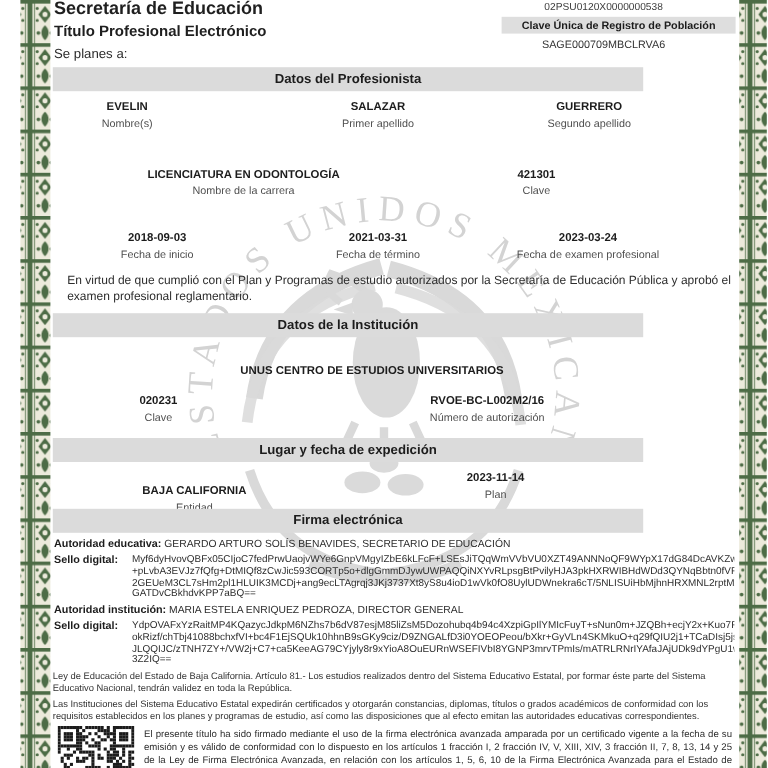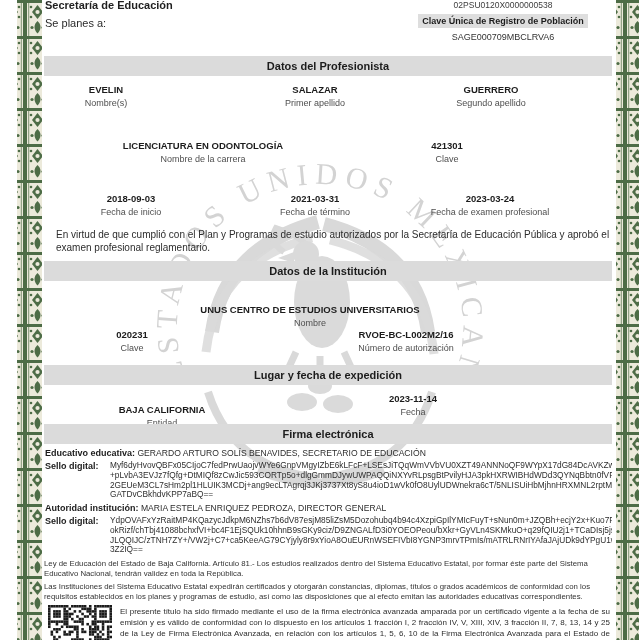--- a/index.html
+++ b/index.html
@@ -5,32 +5,32 @@
   html,body{margin:0;padding:0;}
   body{
     width:640px;height:640px;position:relative;overflow:hidden;
     background:#ffffff;
     font-family:"Liberation Sans", sans-serif;
     color:#1f1f1f;
   }
   #bg-art{position:absolute;left:0;top:0;z-index:0;}
   .doc{position:absolute;left:44px;top:0;width:568px;height:640px;z-index:1;}
   .bar{
-    position:absolute;left:0;width:568px;height:20px;background:#dbdbdb;
+    position:absolute;left:0;width:492px;height:20px;background:#dbdbdb;
     text-align:center;font-weight:bold;font-size:11px;line-height:20px;color:#1c1c1c;
   }
   .cell{position:absolute;transform:translateX(-50%);text-align:center;white-space:nowrap;}
   .val{font-weight:bold;font-size:9.5px;color:#1c1c1c;}
   .lab{font-size:9px;color:#4f4f4f;margin-top:3px;}
   .hdr-left{position:absolute;left:1px;top:-1px;}
-  .agency{font-weight:bold;font-size:11px;}
+  .agency{font-weight:bold;font-size:15px;}
   .doctitle{font-weight:bold;font-size:12.5px;margin-top:3px;}
   .grant{font-size:11px;margin-top:6px;color:#2b2b2b;}
   .folio{position:absolute;left:374px;top:0;width:170px;text-align:center;font-size:8.5px;color:#3d3d3d;}
-  .curpbar{position:absolute;left:374px;top:14px;width:170px;height:14px;background:#dedede;
+  .curpbar{position:absolute;left:374px;top:14px;width:195px;height:14px;background:#dedede;
     text-align:center;font-weight:bold;font-size:9px;line-height:14px;color:#1c1c1c;}
   .curpval{position:absolute;left:374px;top:32px;width:170px;text-align:center;font-size:9px;color:#333;}
   .statement{position:absolute;left:12px;width:568px;font-size:10px;line-height:12.5px;color:#2d2d2d;}
   .authline{position:absolute;left:1px;width:566px;font-size:8.6px;color:#2d2d2d;white-space:nowrap;overflow:hidden;}
   .authline b{font-size:9px;color:#1c1c1c;}
   .sello-label{position:absolute;left:1px;font-weight:bold;font-size:9px;color:#1c1c1c;}
   .sello{position:absolute;left:66px;width:502px;font-size:8.3px;line-height:9.8px;color:#2e2e2e;}
   .sello div{white-space:nowrap;overflow:hidden;}
   .legal{position:absolute;left:0;width:568px;font-size:7.8px;line-height:10.2px;color:#333;}
   .qrnote{position:absolute;left:76px;width:490px;font-size:8px;line-height:11px;color:#2d2d2d;text-align:justify;}
@@ -89,20 +89,21 @@
       <ellipse cx="338" cy="404" rx="15" ry="9"></ellipse>
       <ellipse cx="320" cy="386" rx="12" ry="8"></ellipse>
     </g>
   </g>
 </svg>
 
 <div class="doc">
 
   <div class="hdr-left">
     <div class="agency">Secretaría de Educación</div>
+    <div class="doctitle">Título Profesional Electrónico</div>
     <div class="grant">Se planes a:</div>
   </div>
   <div class="folio">02PSU0120X0000000538</div>
   <div class="curpbar">Clave Única de Registro de Población</div>
   <div class="curpval">SAGE000709MBCLRVA6</div>
 
   <div class="bar" style="top:56px">Datos del Profesionista</div>
 
   <div class="cell" style="left:62px;top:84px">
     <div class="val">EVELIN</div>
@@ -138,46 +139,45 @@
     <div class="val">2023-03-24</div>
     <div class="lab">Fecha de examen profesional</div>
   </div>
 
   <div class="statement" style="top:229px">En virtud de que cumplió con el Plan y Programas de estudio autorizados por la Secretaría de Educación Pública y aprobó el examen profesional reglamentario.</div>
 
   <div class="bar" style="top:261px">Datos de la Institución</div>
 
   <div class="cell" style="left:266px;top:304px">
     <div class="val">UNUS CENTRO DE ESTUDIOS UNIVERSITARIOS</div>
-    <div class="lab">Nombre</div>
   </div>
   <div class="cell" style="left:88px;top:329px">
     <div class="val">020231</div>
     <div class="lab">Clave</div>
   </div>
   <div class="cell" style="left:362px;top:329px">
     <div class="val">RVOE-BC-L002M2/16</div>
     <div class="lab">Número de autorización</div>
   </div>
 
   <div class="bar" style="top:365px">Lugar y fecha de expedición</div>
 
   <div class="cell" style="left:118px;top:404px">
     <div class="val">BAJA CALIFORNIA</div>
     <div class="lab">Entidad</div>
   </div>
   <div class="cell" style="left:369px;top:393px">
     <div class="val">2023-11-14</div>
-    <div class="lab">Fecha</div>
+    <div class="lab">Plan</div>
   </div>
 
   <div class="bar" style="top:424px">Firma electrónica</div>
 
   <div class="authline" style="top:448px">
-    <b>Educativo educativa:</b>
+    <b>Autoridad educativa:</b>
     <span>GERARDO ARTURO SOLÍS BENAVIDES, SECRETARIO DE EDUCACIÓN</span>
   </div>
 
   <div class="sello-label" style="top:461px">Sello digital:</div>
   <div class="sello" style="top:461px">
     <div>Myf6dyHvovQBFx05CIjoC7fedPrwUaojvWYe6GnpVMgyIZbE6kLFcF+LSEsJiTQqWmVVbVU0XZT49ANNNoQF9WYpX17dG84DcAVKZwhLDL</div>
     <div>+pLvbA3EVJz7fQfg+DtMIQf8zCwJic593CORTp5o+dlgGmmDJywUWPAQQiNXYvRLpsgBtPvilyHJA3pkHXRWIBHdWDd3QYNqBbtn0fVPTiy+2</div>
     <div>2GEUeM3CL7sHm2pl1HLUIK3MCDj+ang9ecLTAgrqj3JKj3737Xt8yS8u4ioD1wVk0fO8UylUDWnekra6cT/5NLISUiHbMjhnHRXMNL2rptMXe</div>
     <div>GATDvCBkhdvKPP7aBQ==</div>
   </div>

